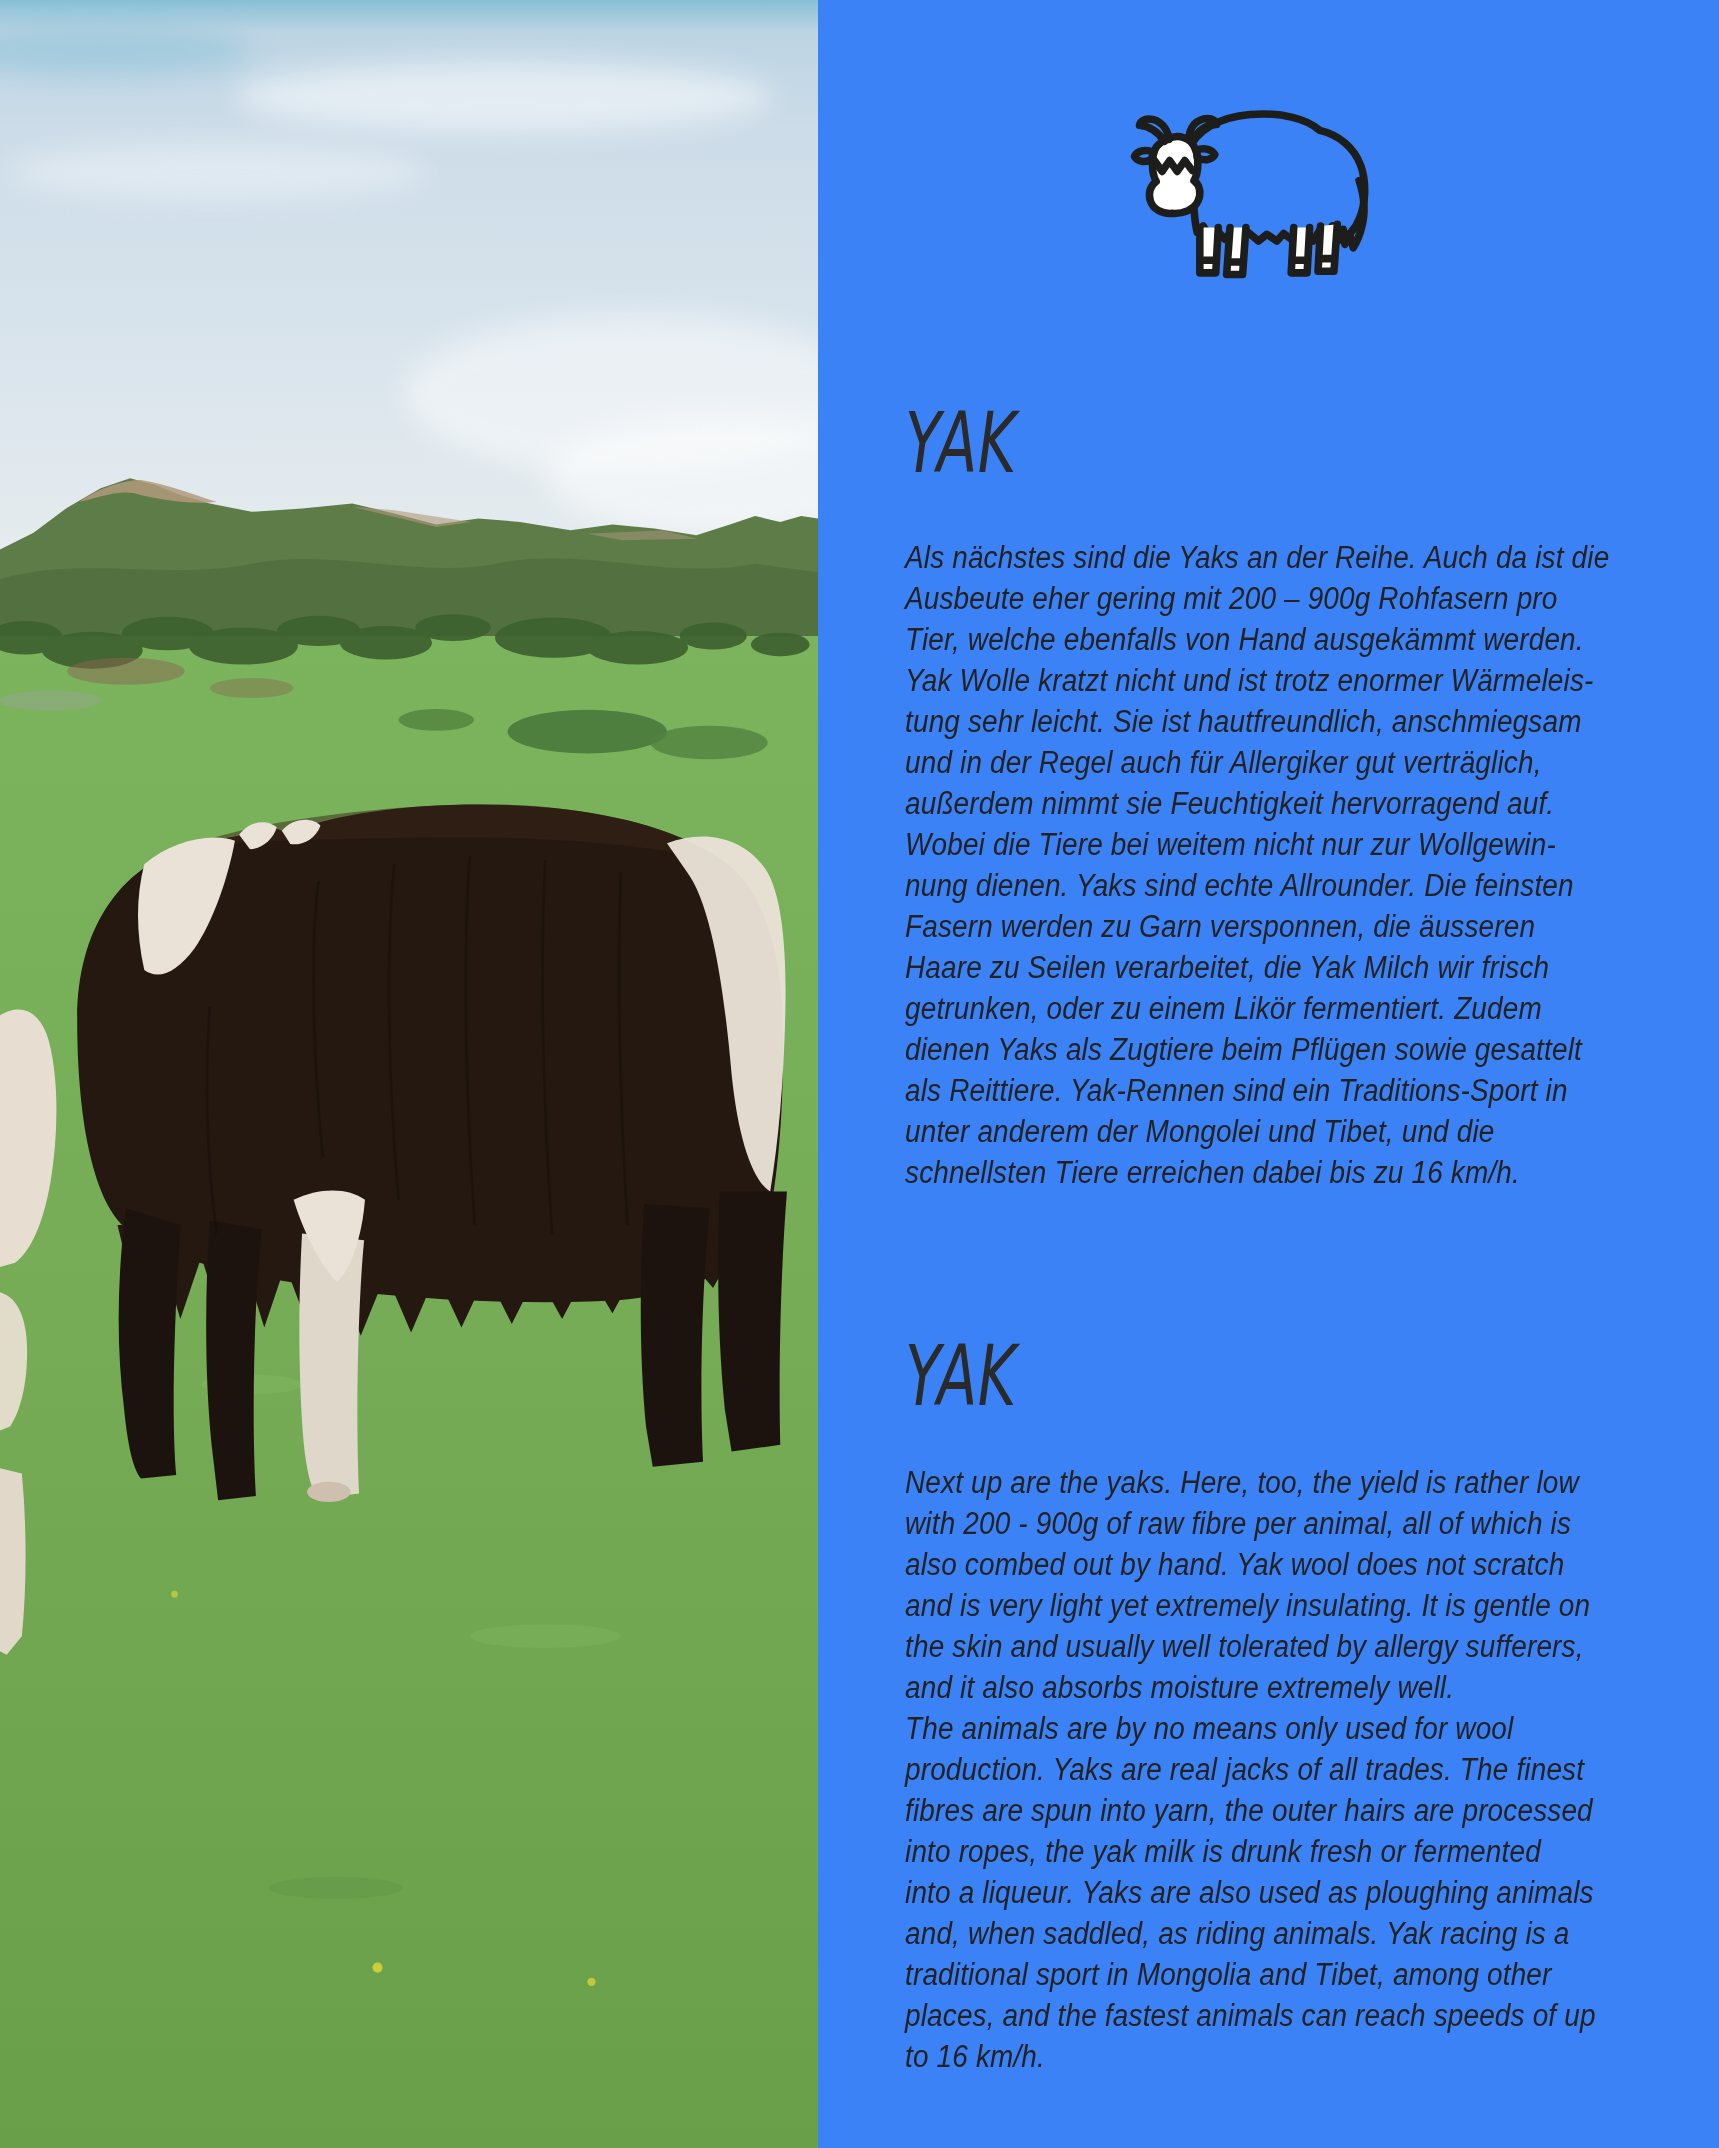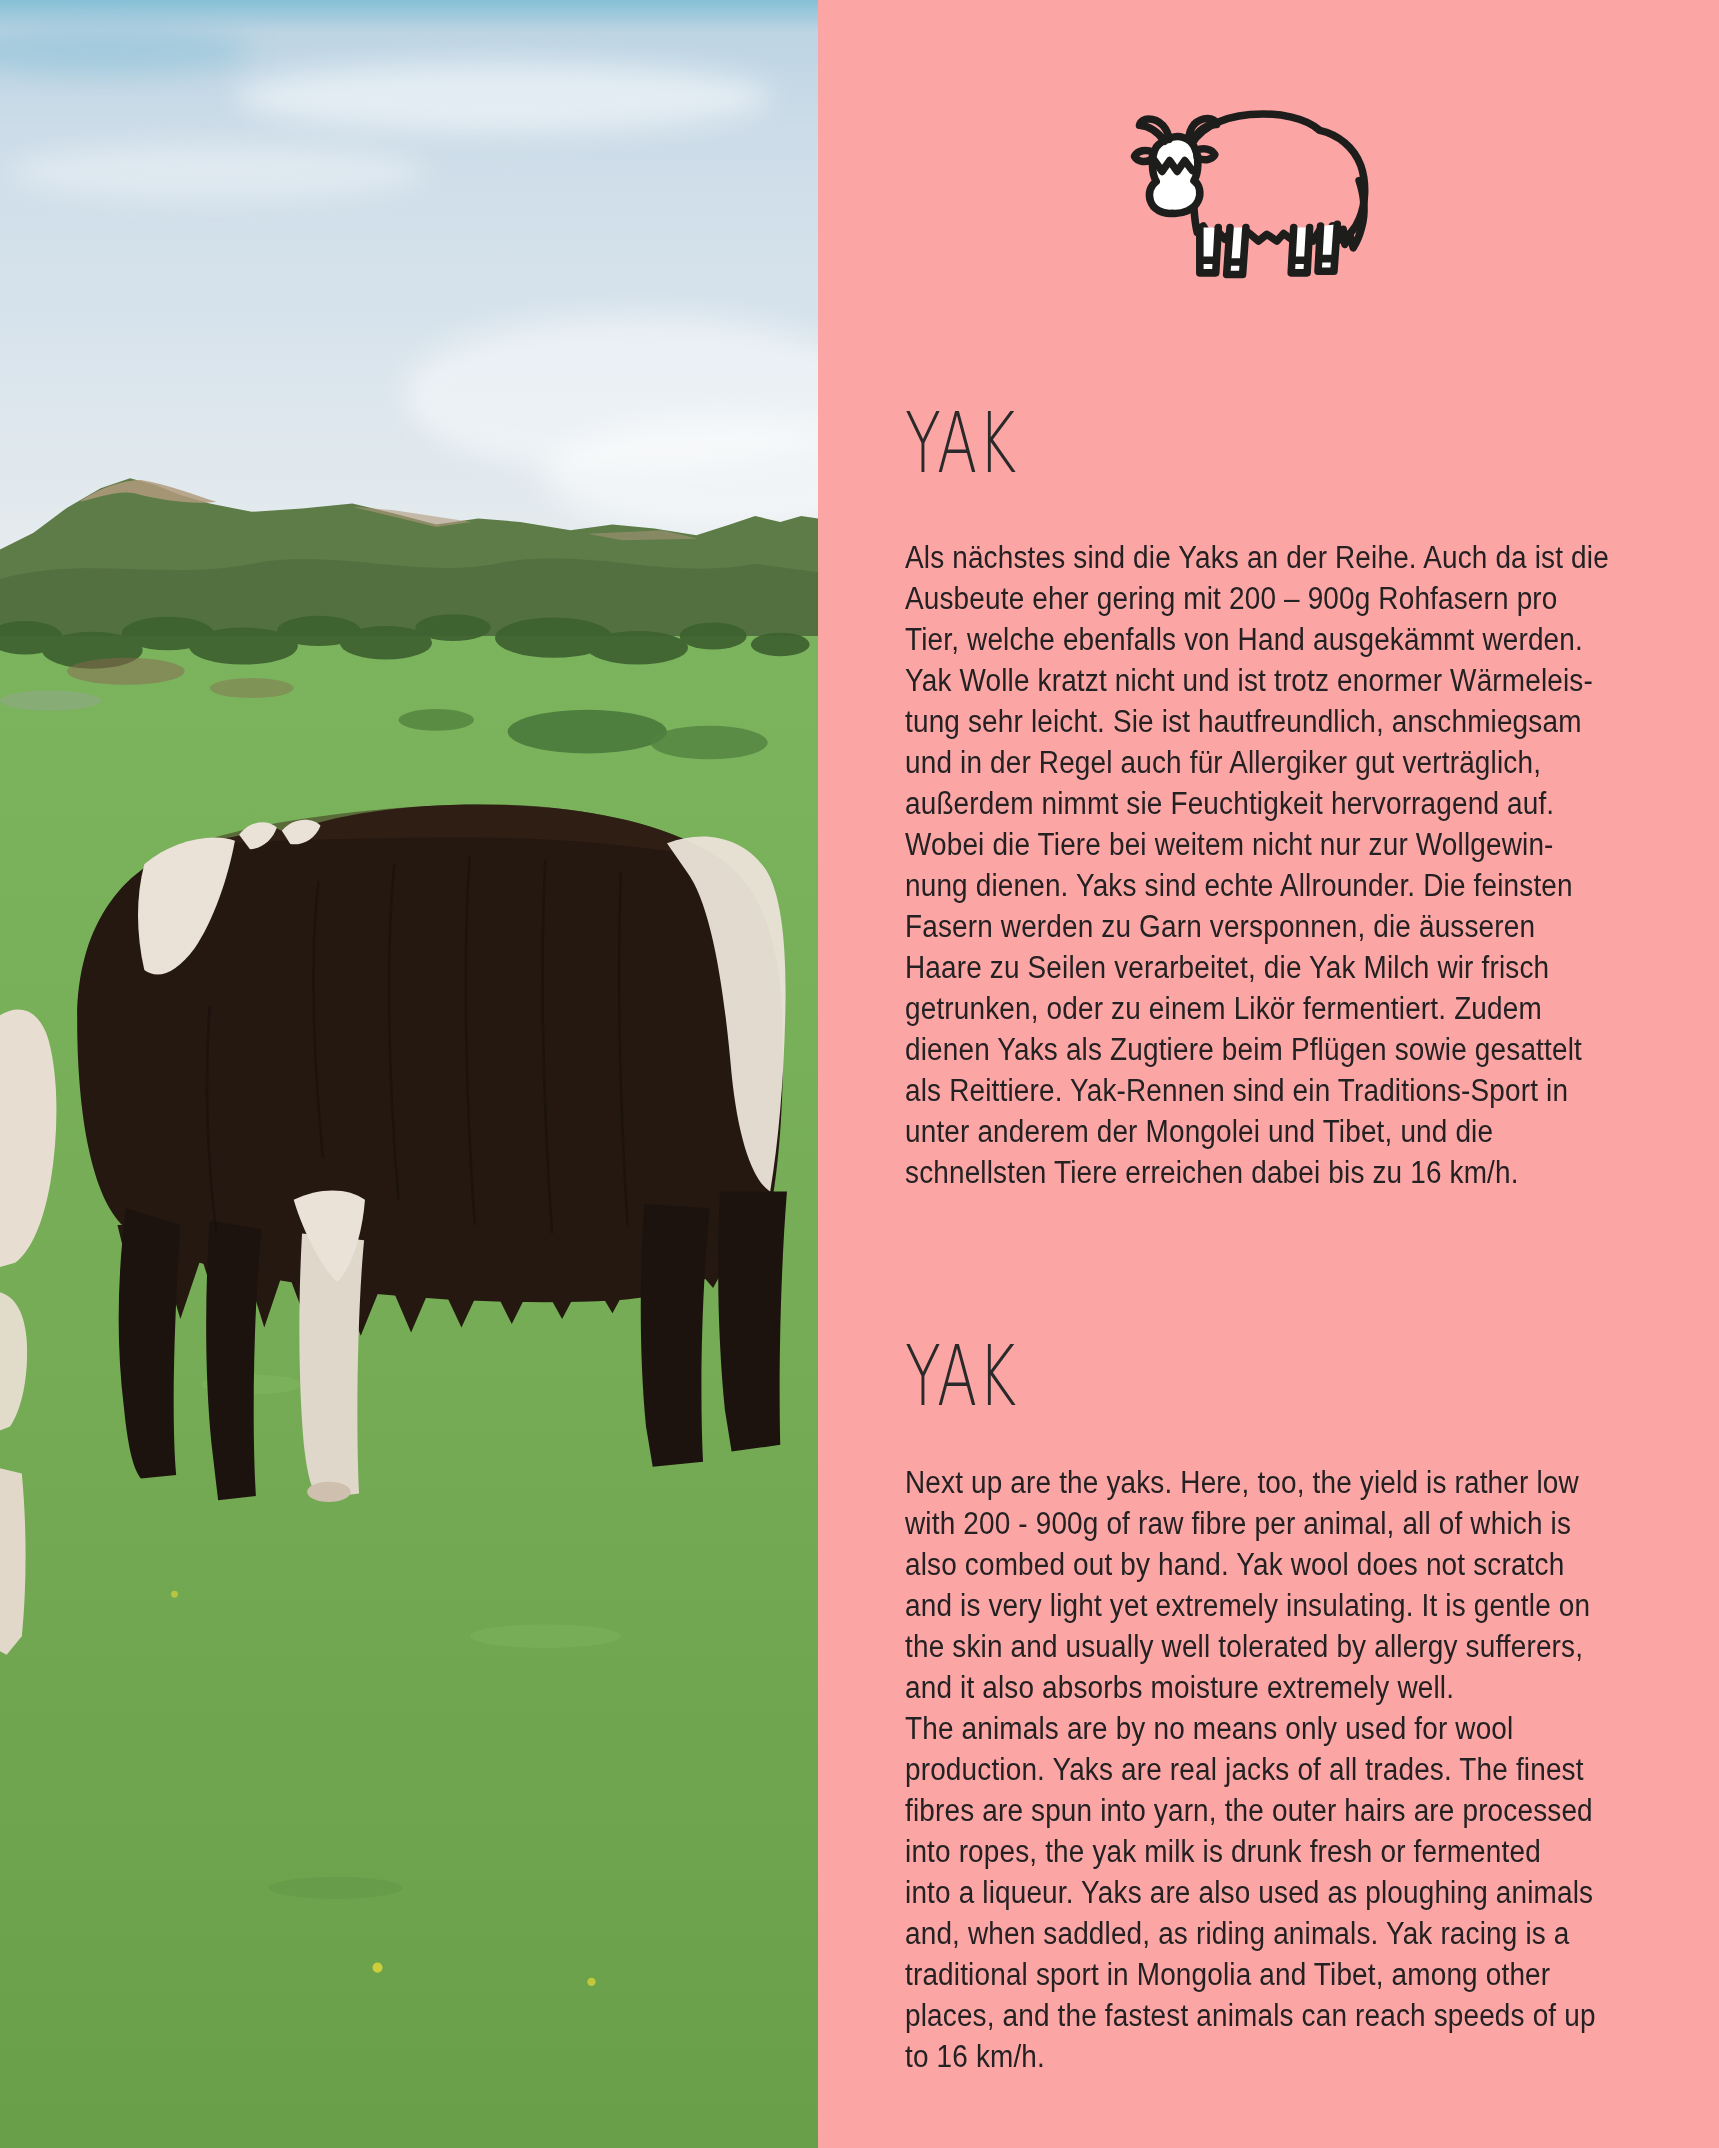--- a/index.html
+++ b/index.html
@@ -1,17 +1,17 @@
 <!DOCTYPE html>
 <html style="font-size:13.4px"><head>
 <meta charset="utf-8">
 <style>
   html,body{margin:0;padding:0;background:#ffffff;}
-  .page{position:relative;width:1719px;height:2148px;background:#fca5a5;overflow:hidden;
-        font-family:"Liberation Sans",sans-serif;color:#232122;}
+  .page{position:relative;width:1719px;height:2148px;background:#3b82f6;overflow:hidden;
+        font-family:"Liberation Sans",sans-serif;color:#232122;font-style:italic;}
   .photo{position:absolute;left:0;top:0;width:818px;height:2148px;overflow:hidden;}
   .photo svg{display:block;width:100%;height:100%;}
   .content{position:absolute;left:905px;top:0;width:815px;height:2148px;}
   .icon-wrap{position:absolute;left:211px;top:99px;width:285px;height:191px;}
   .icon-wrap svg{width:100%;height:100%;display:block;}
   .heading{position:absolute;left:0;margin:0;font-family:"DejaVu Sans","Liberation Sans",sans-serif;
            font-weight:200;font-size:84px;line-height:1;letter-spacing:0.8px;color:#2a2a2a;
            transform:scaleX(0.70);transform-origin:left top;white-space:nowrap;}
   .h-de{top:401px;}
   .h-en{top:1334px;}

